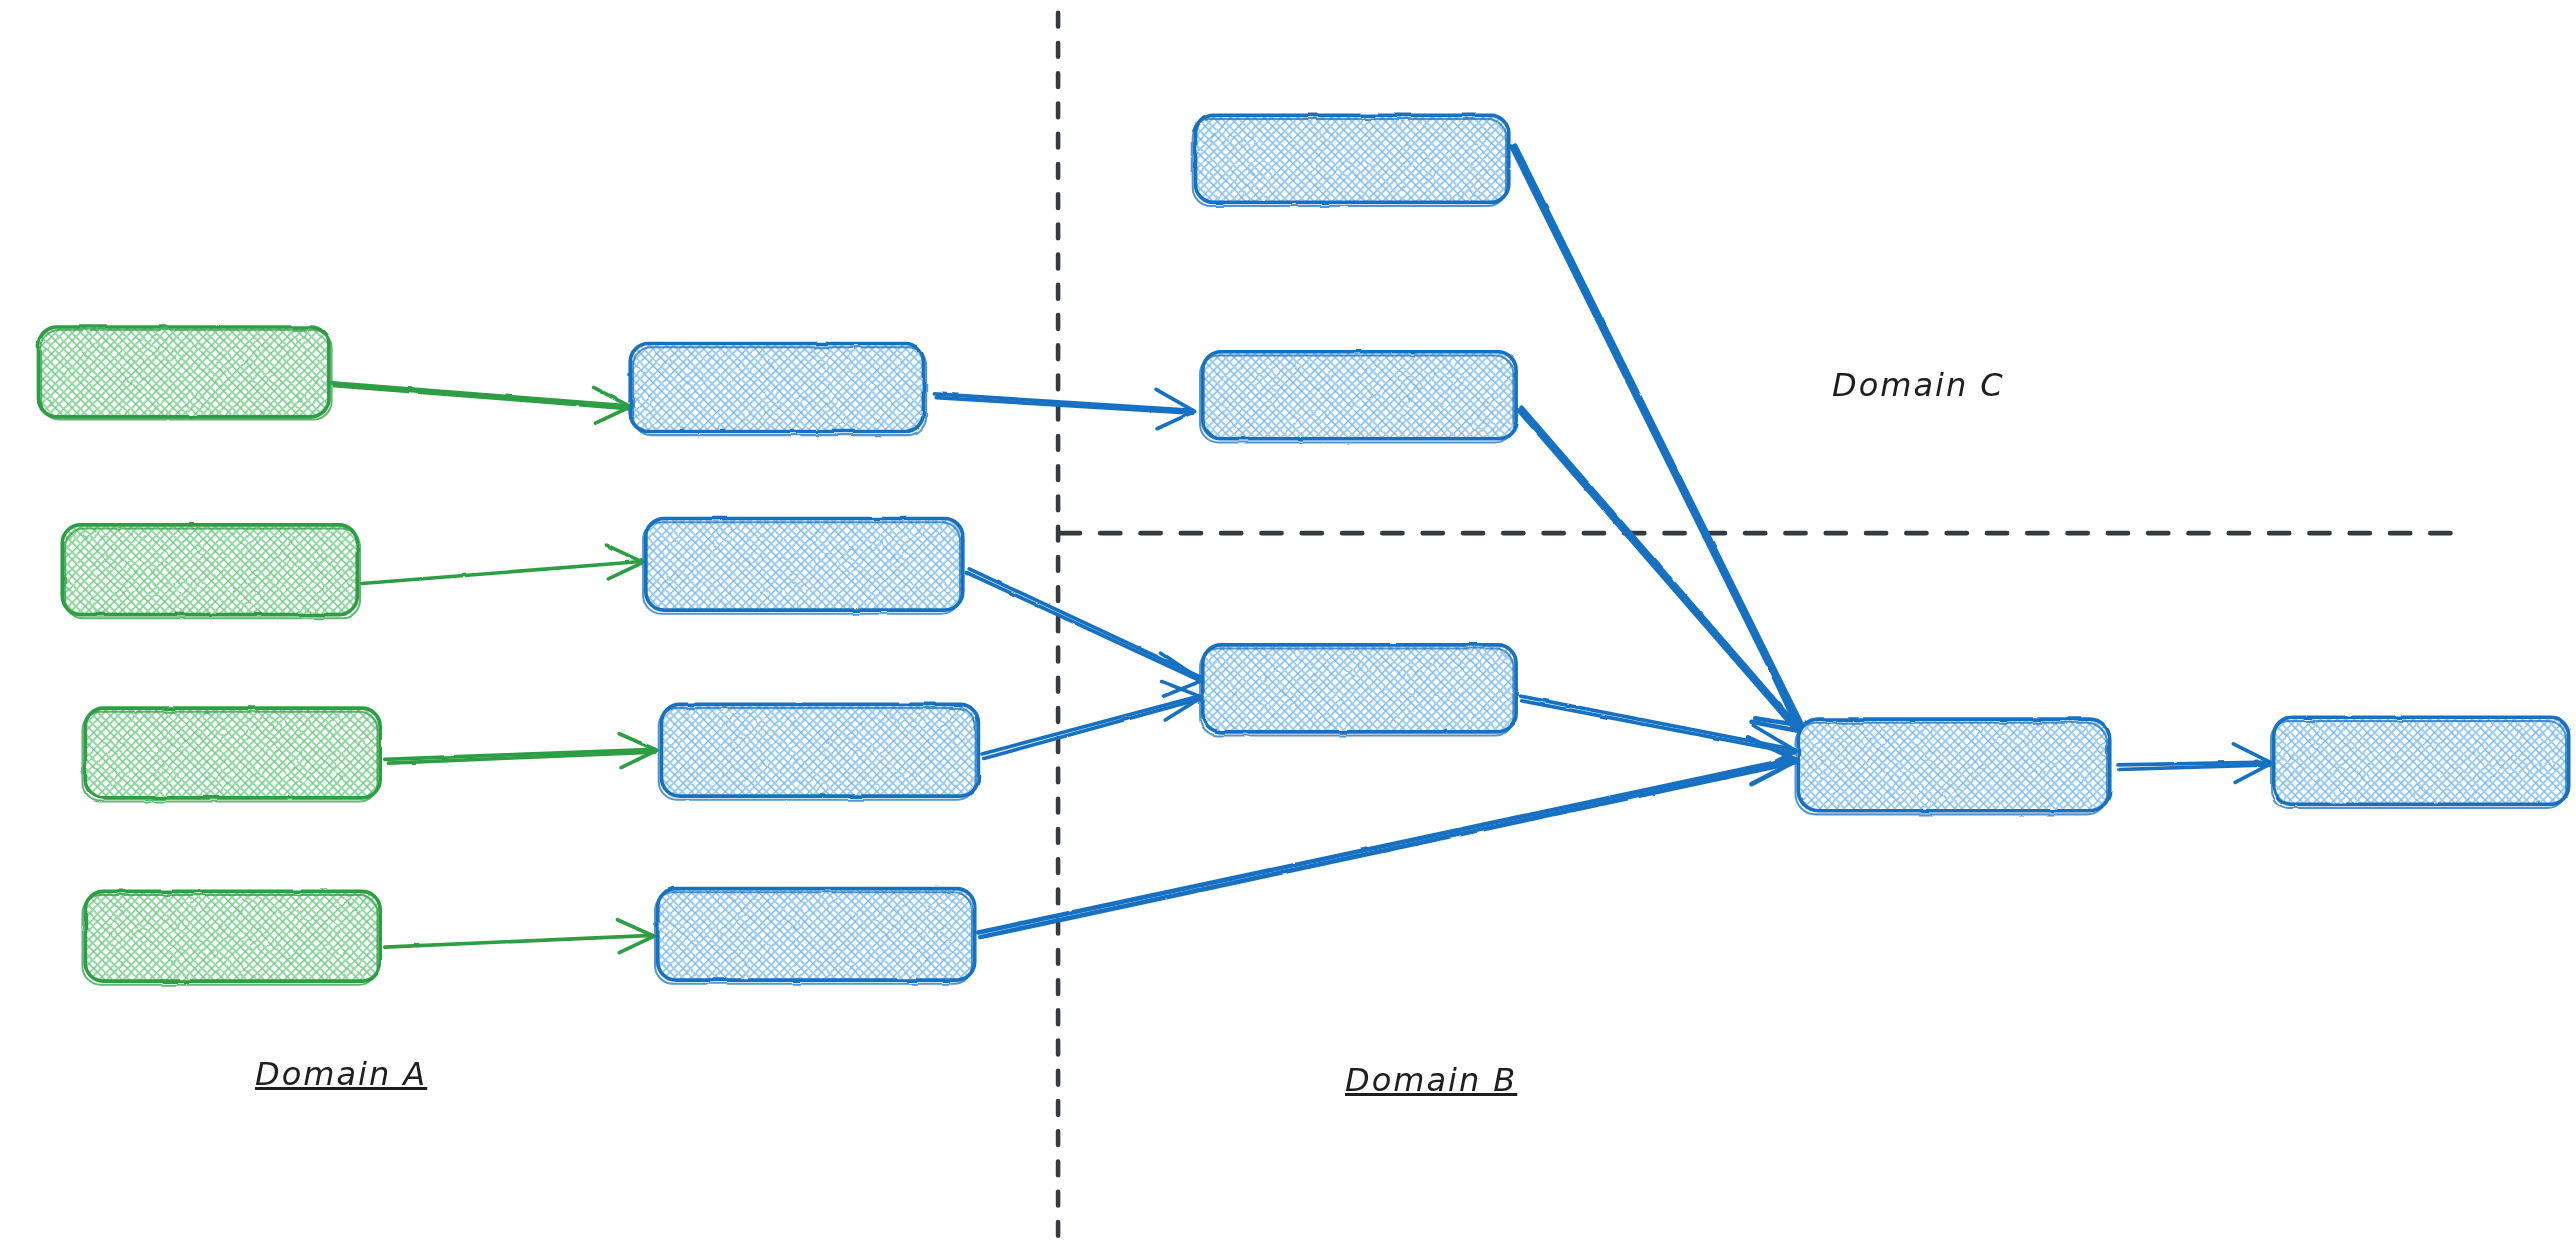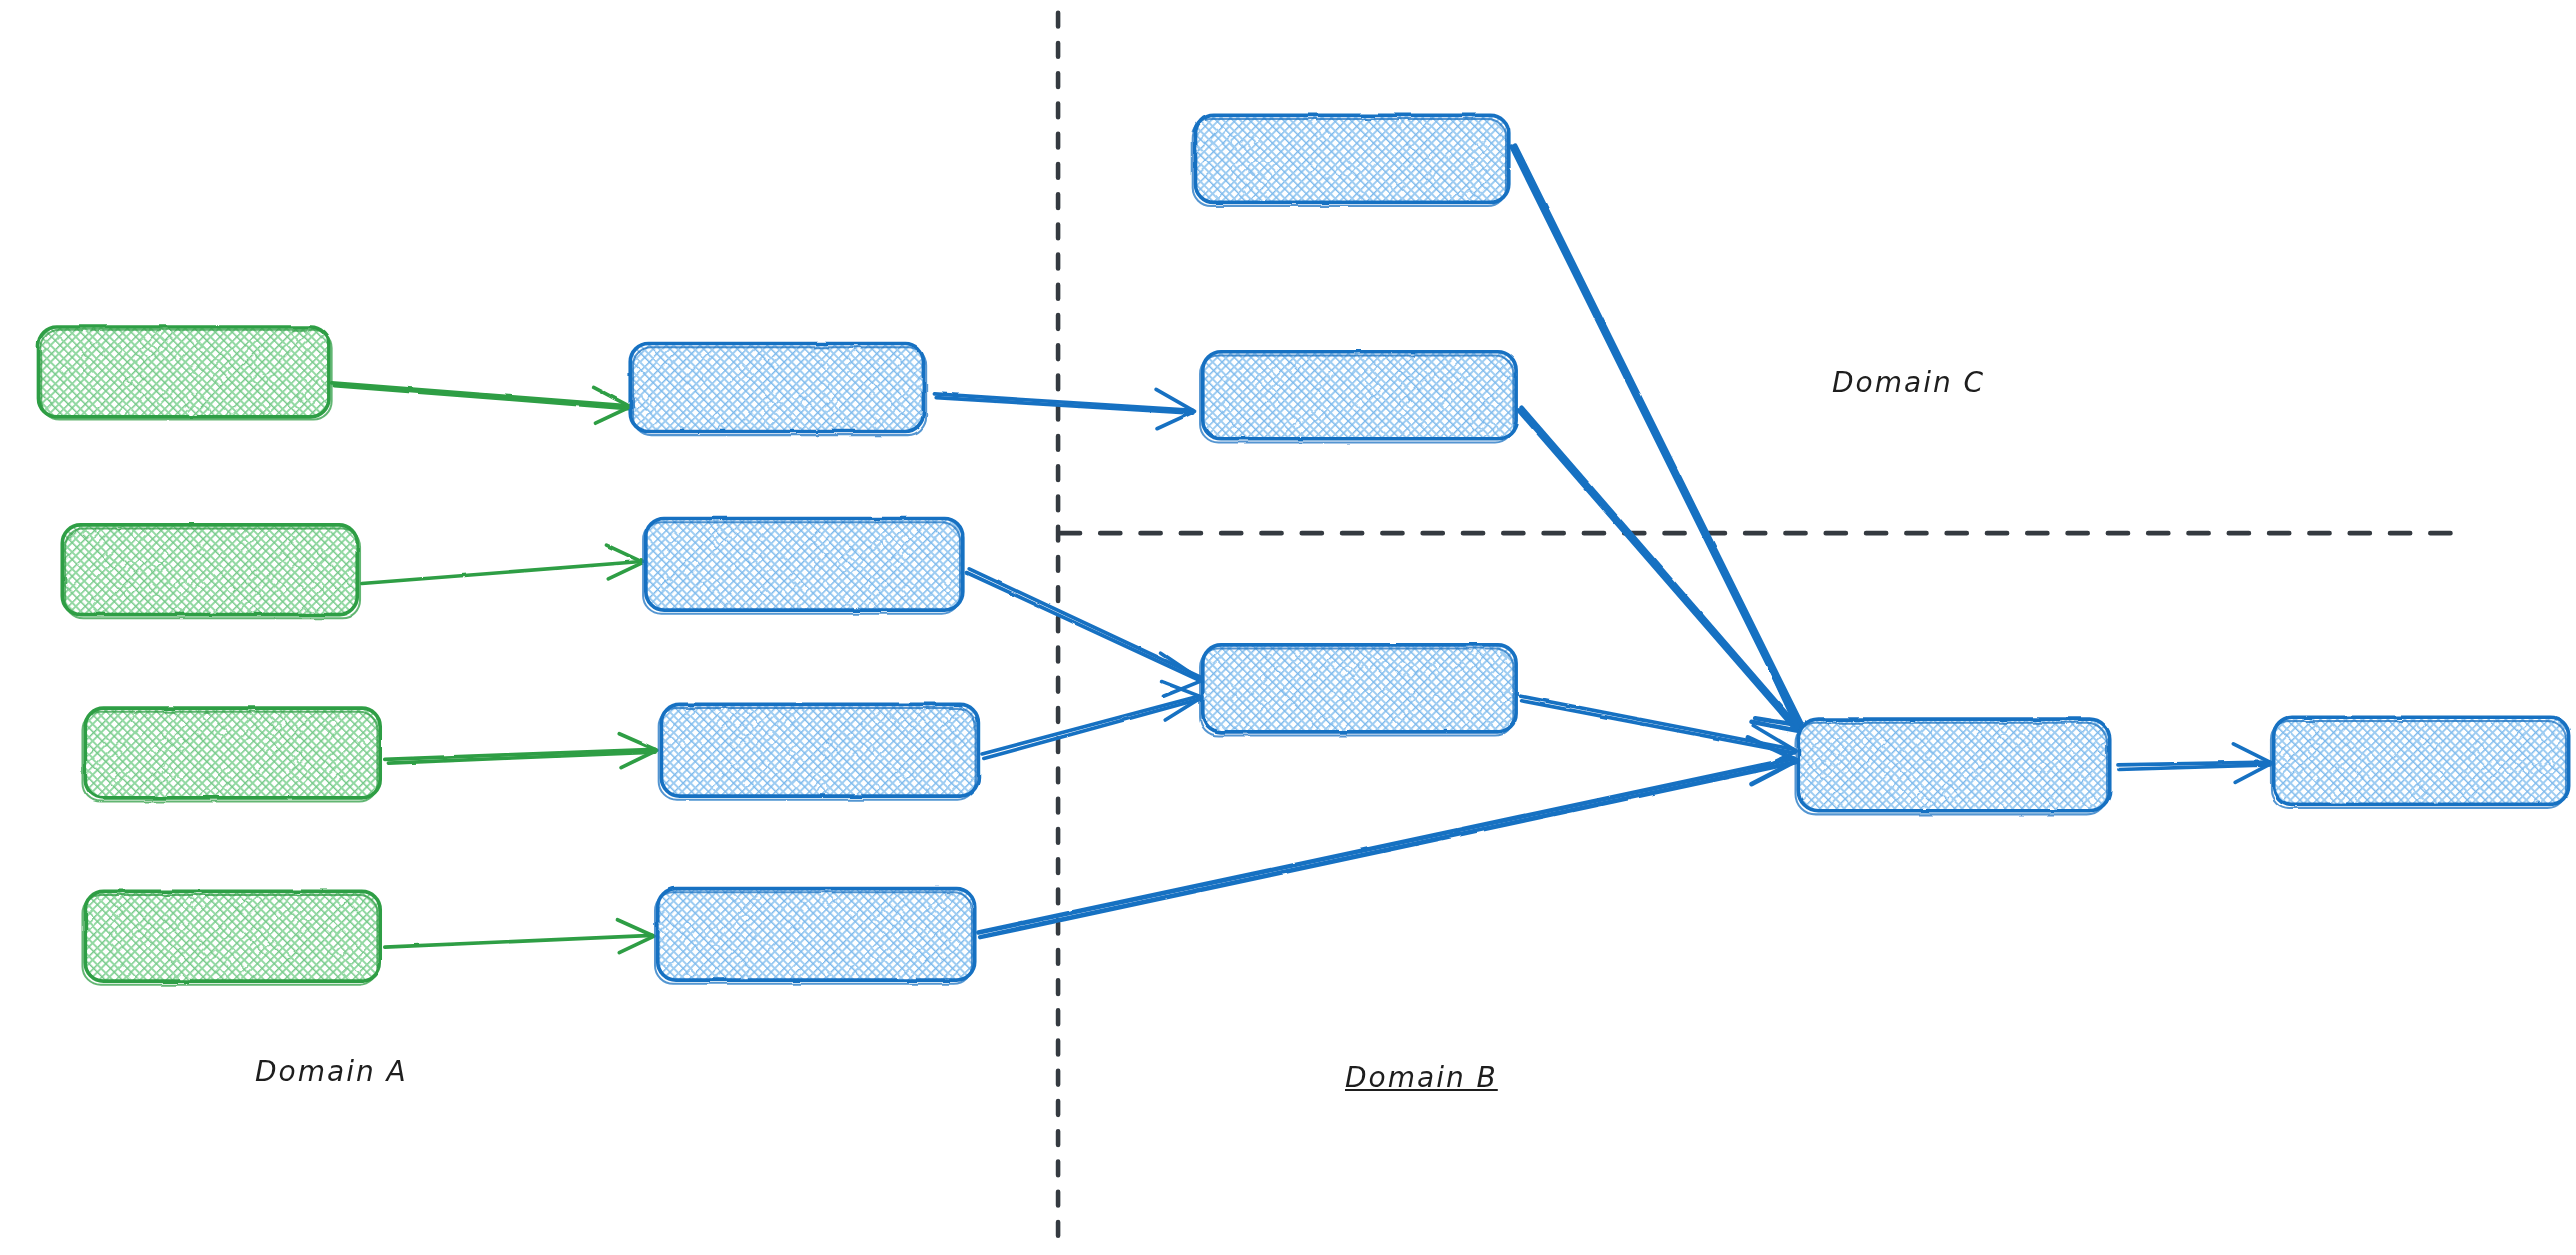--- a/index.html
+++ b/index.html
@@ -3,21 +3,21 @@
 <meta charset="utf-8">
 <title>Domain Flow Diagram</title>
 <style>
   html,body{margin:0;padding:0;background:#ffffff;}
   body{width:2576px;height:1255px;overflow:hidden;font-family:"DejaVu Sans",sans-serif;}
   #canvas{position:relative;width:2576px;height:1255px;background:#ffffff;}
   svg.layer{position:absolute;left:0;top:0;width:2576px;height:1255px;overflow:visible;}
   .domain-label{
     position:absolute;
     font-family:"DejaVu Sans",sans-serif;
-    font-size:28px;
+    font-size:32px;
     font-style:italic;
     font-weight:400;
     letter-spacing:2px;
     color:#1e1e1e;
     white-space:nowrap;
     user-select:none;
   }
 </style>
 </head>
 <body>
@@ -201,18 +201,18 @@
       <rect x="1960" y="789" width="340" height="100" rx="22" fill="none" stroke="#1971c2" stroke-width="2.2" opacity=".75"></rect>
     </g>
     <g filter="url(#rough)">
       <rect x="2482" y="783" width="322" height="95" rx="20" fill="url(#hatch-blue)"></rect>
       <rect x="2482" y="783" width="322" height="95" rx="20" fill="url(#hatch-blue2)"></rect>
       <rect x="2482" y="783" width="322" height="95" rx="20" fill="none" stroke="#1971c2" stroke-width="4"></rect>
       <rect x="2479" y="787" width="322" height="95" rx="20" fill="none" stroke="#1971c2" stroke-width="2.2" opacity=".75"></rect>
     </g>
   </svg>
 
-  <div class="domain-label" style="left:255px; top:1055px;">Domain A</div>
+  <div class="domain-label" style="left:255px; top:1055px;text-decoration:underline;">Domain A</div>
   <div class="domain-label" style="left:1345px; top:1061px;text-decoration:underline;">Domain B</div>
   <div class="domain-label" style="left:1832px; top:366px;">Domain C</div>
 
 </div>
 
 
 </body></html>

